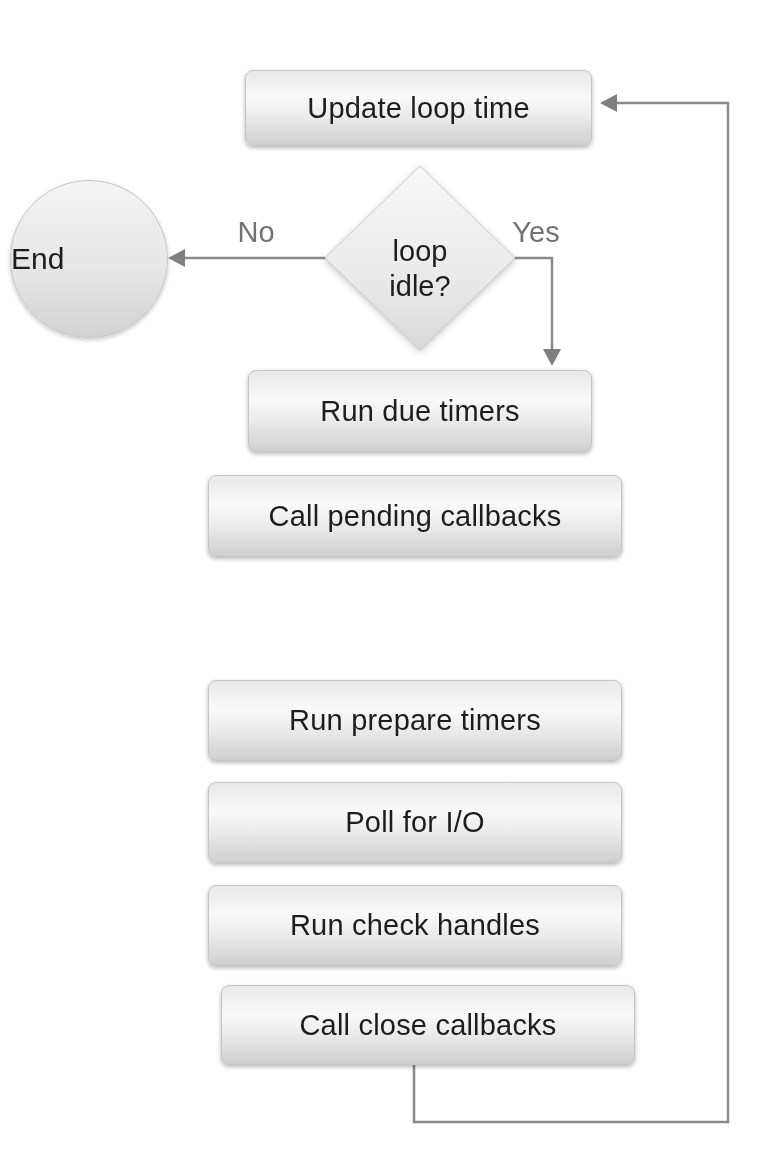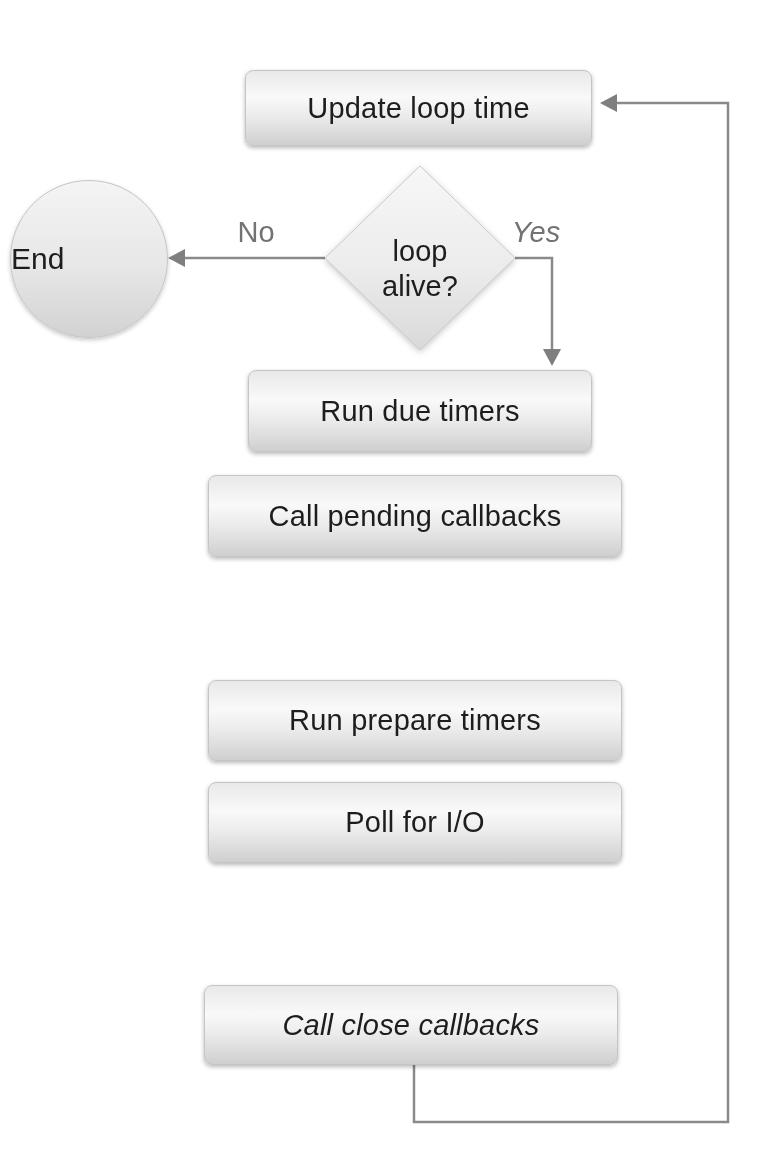--- a/index.html
+++ b/index.html
@@ -106,31 +106,34 @@
 
 
   <div class="node rect" style="left:208px; top:680px; width:412px; height:79px;">
     <span>Run prepare timers</span>
   </div>
 
   <div class="node rect" style="left:208px; top:782px; width:412px; height:79px;">
     <span>Poll for I/O</span>
   </div>
 
+  <div class="node rect" style="left:208px; top:885px; width:412px; height:79px;">
+    <span>Run check handles</span>
+  </div>
 
-  <div class="node rect" style="left:204px; top:985px; width:412px; height:78px;font-style:italic;">
+  <div class="node rect" style="left:221px; top:985px; width:412px; height:78px;">
     <span>Call close callbacks</span>
   </div>
 
   <div class="node circle" style="left:10px; top:180px; width:156px; height:156px;">
     <span>End</span>
   </div>
 
   <div class="diamond-label" style="left:340px; top:234px; width:160px;">
     <div>loop</div>
-    <div>alive?</div>
+    <div>idle?</div>
   </div>
 
   <div class="edge-label" style="left:220px; top:216px; width:72px;">No</div>
 
-  <div class="edge-label" style="left:504px; top:216px; width:64px;font-style:italic;">Yes</div>
+  <div class="edge-label" style="left:504px; top:216px; width:64px;">Yes</div>
 
 </div>
 
 </body></html>

